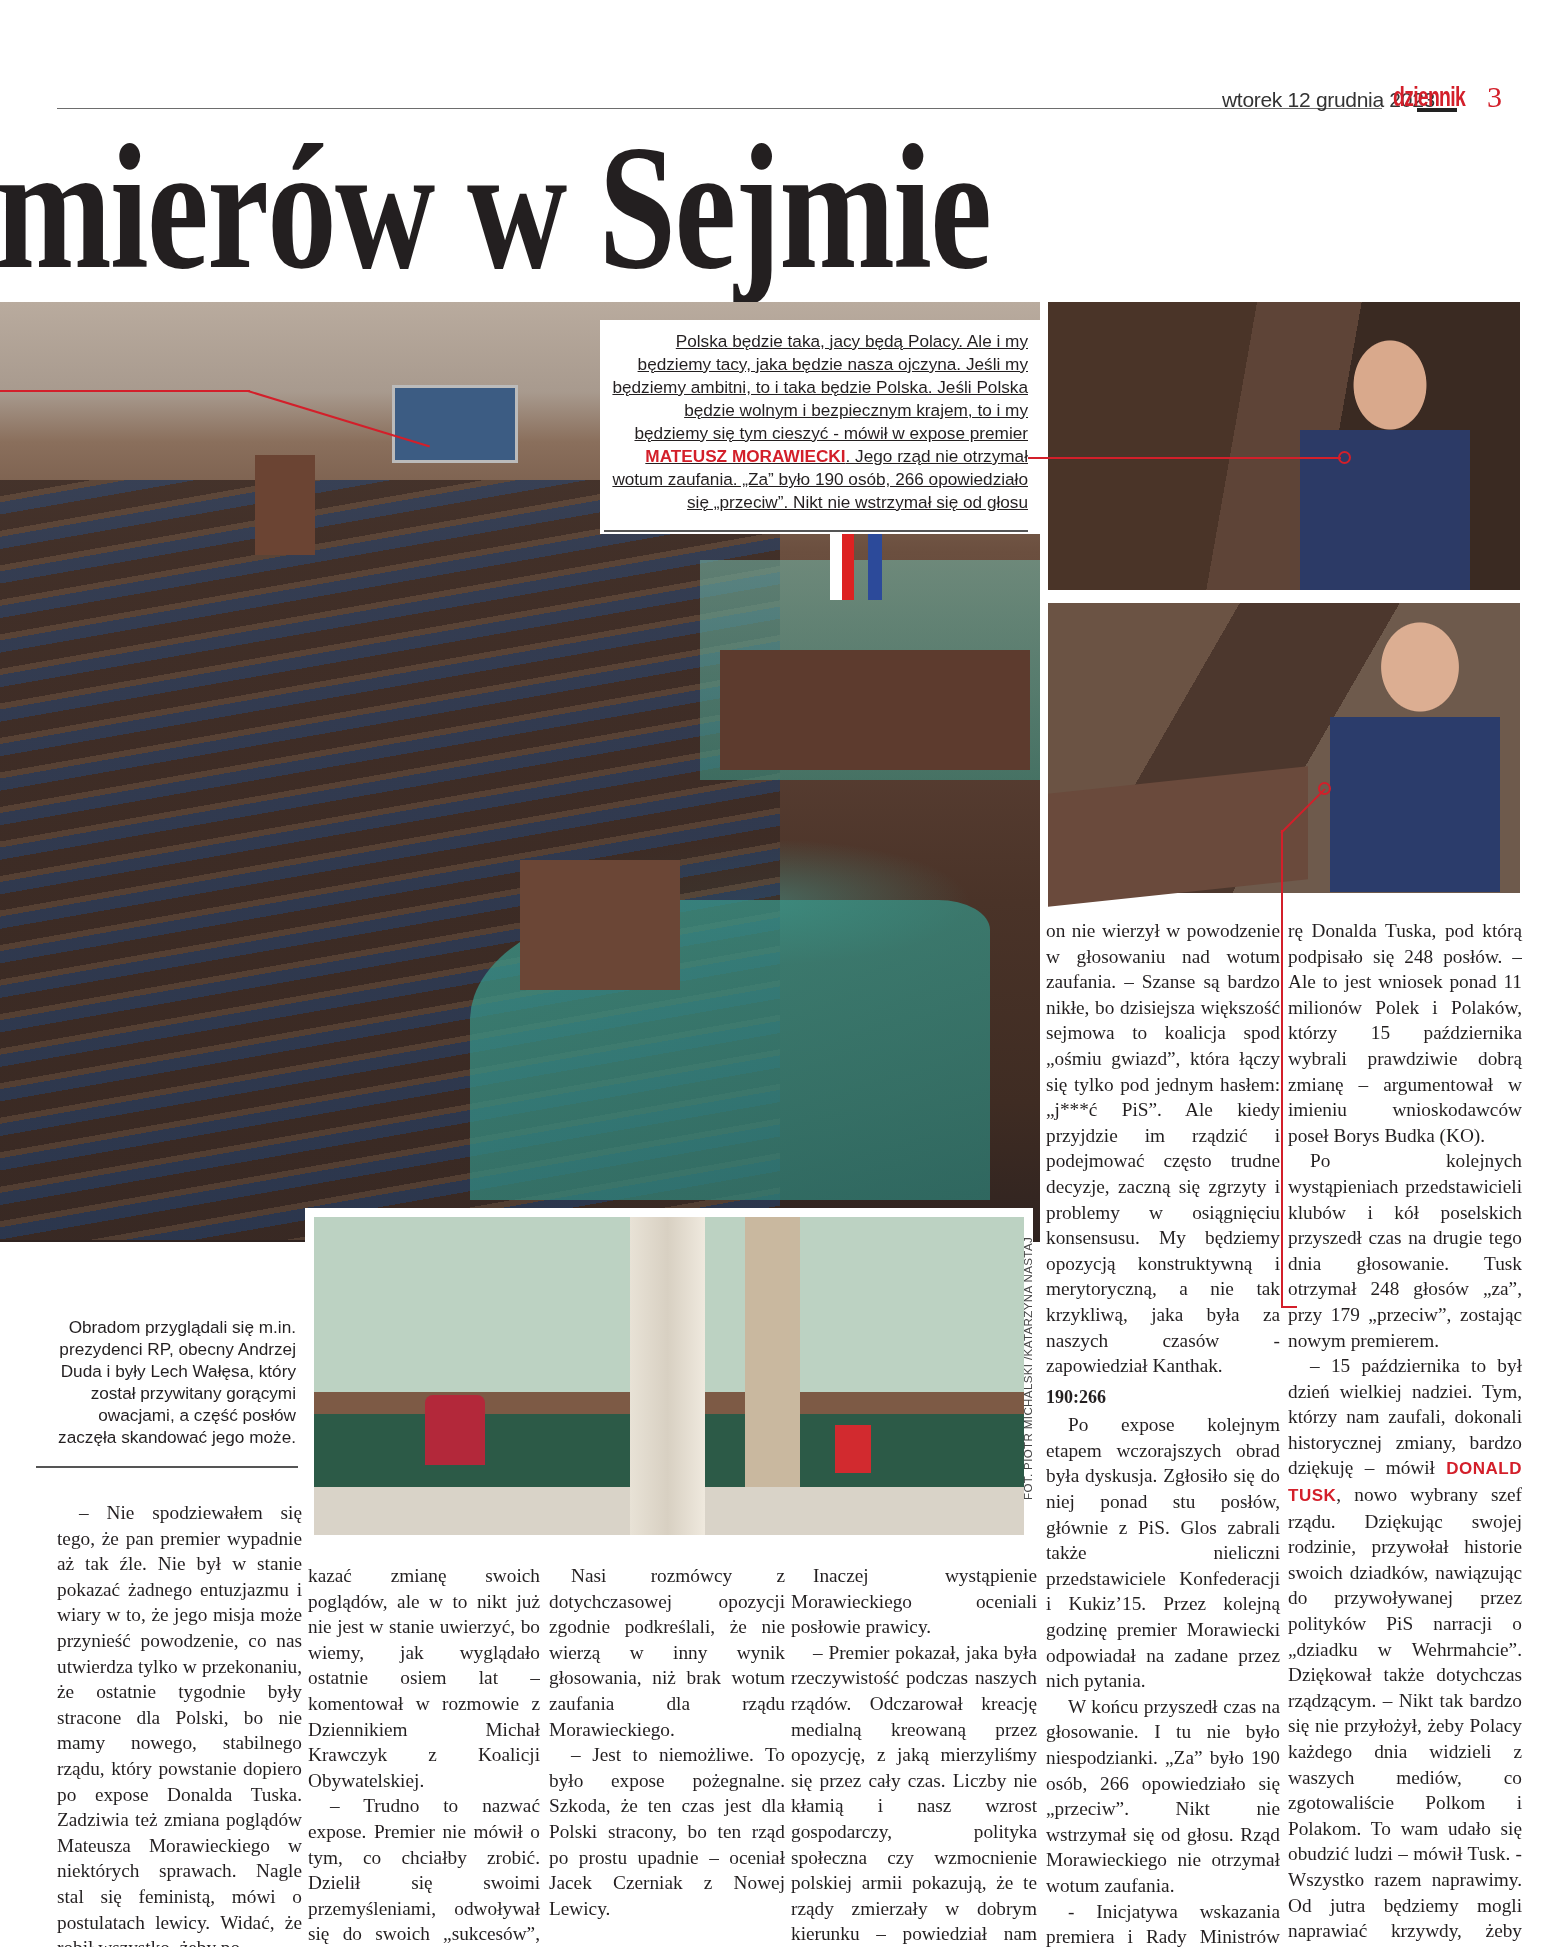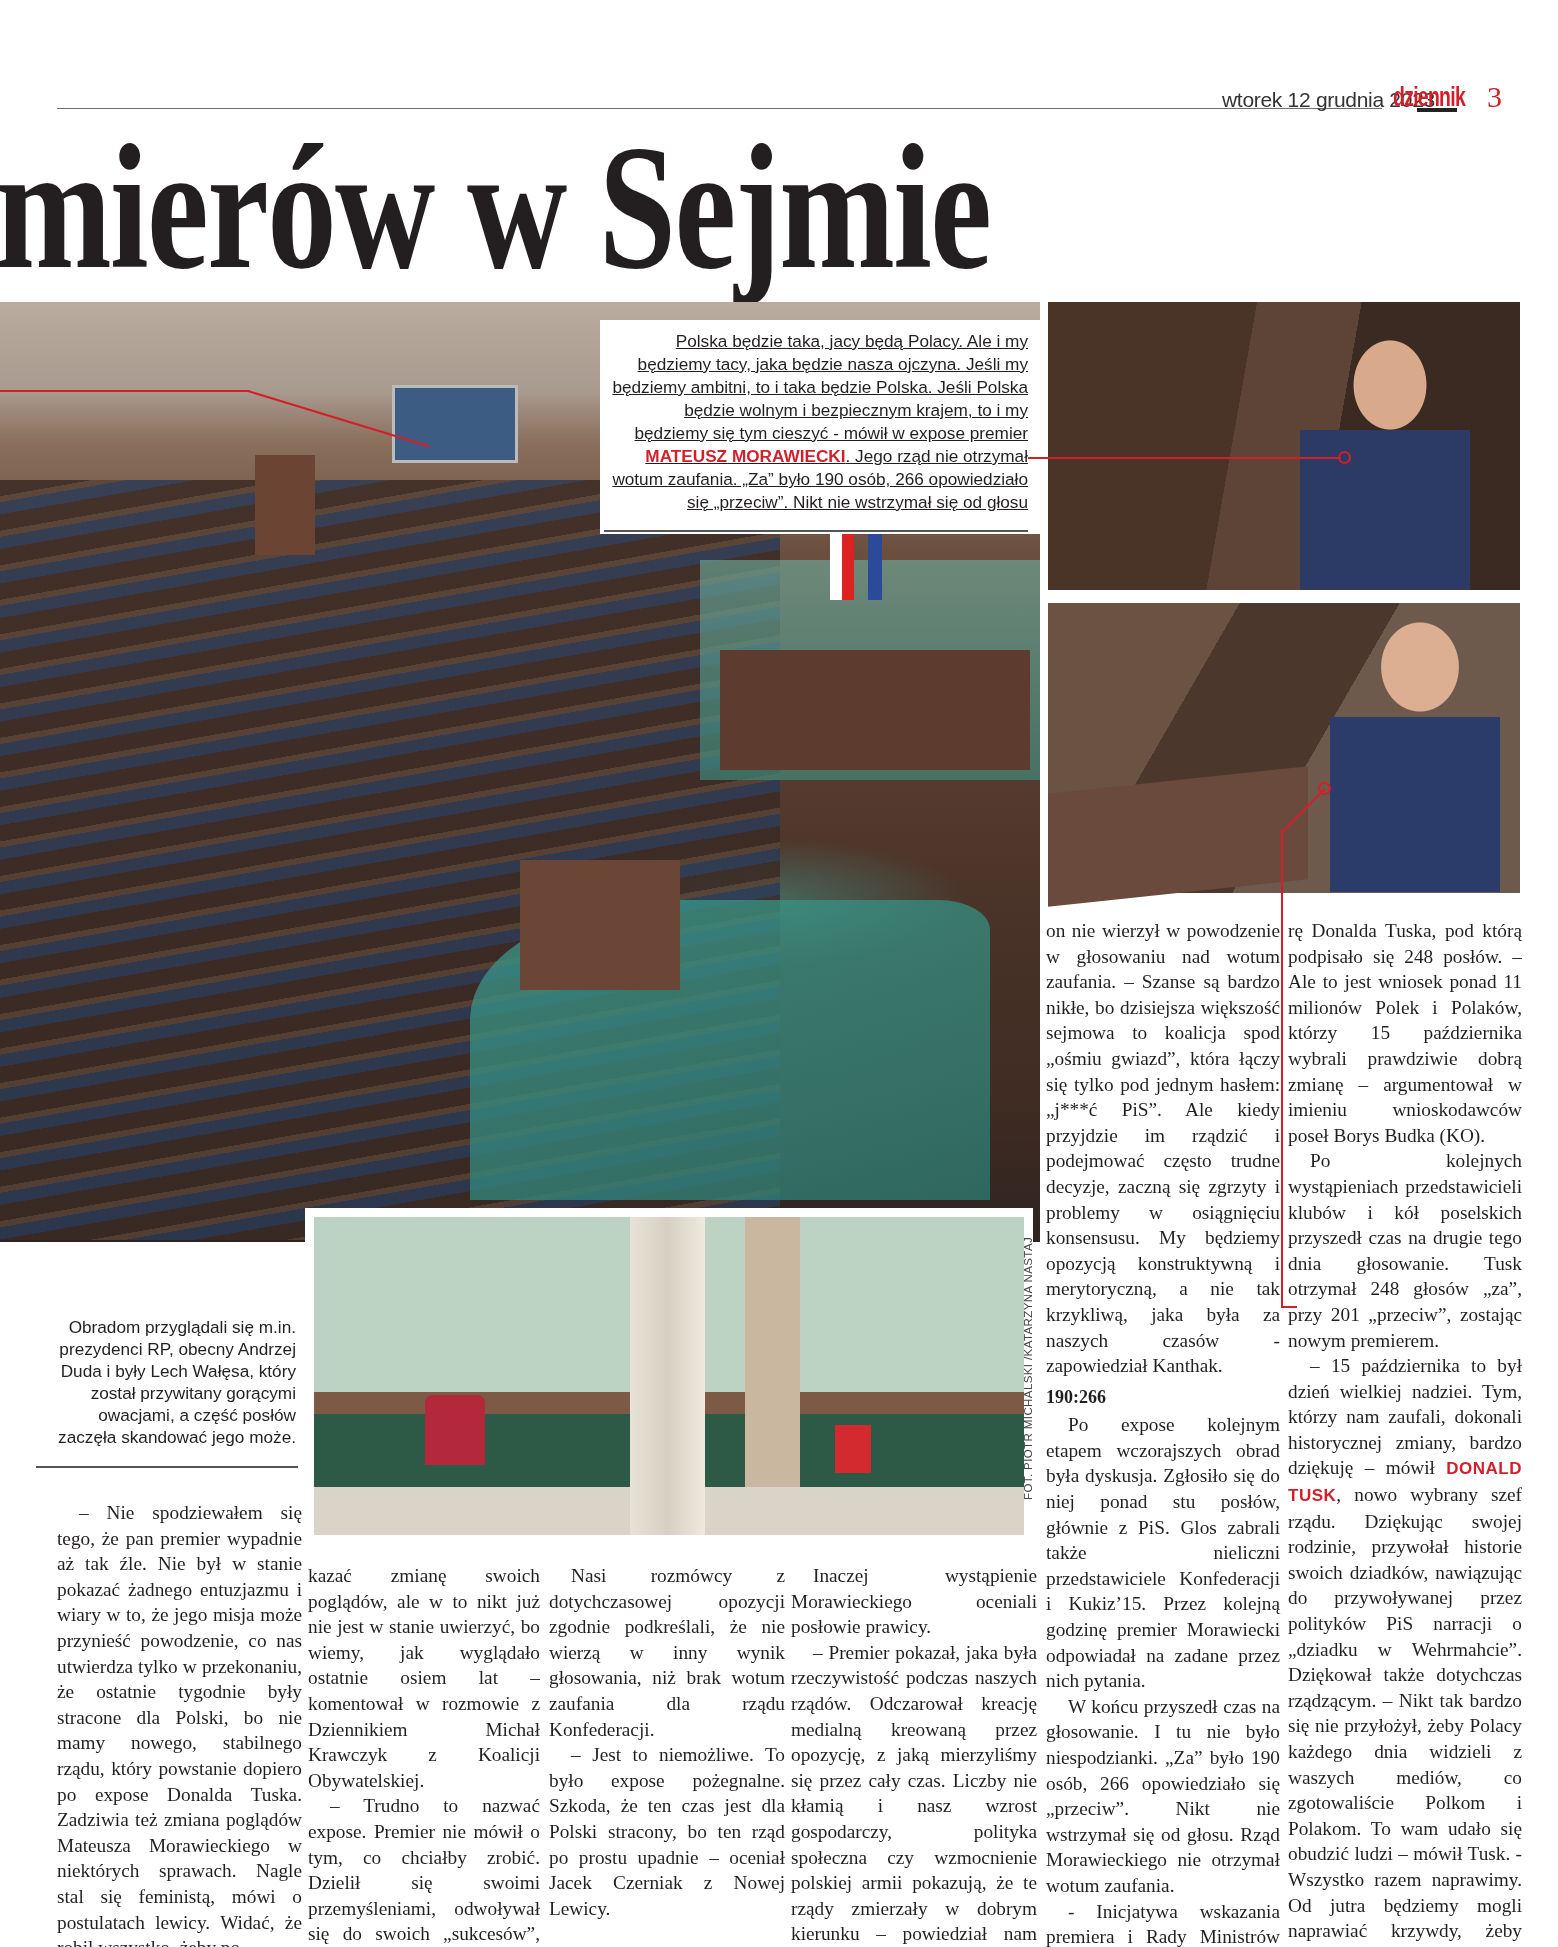--- a/index.html
+++ b/index.html
@@ -141,33 +141,33 @@
 <div class="abs credit">FOT. PIOTR MICHALSKI /KATARZYNA NASTAJ</div>
 
 <div class="abs col c1">
   <p>– Nie spodziewałem się tego, że pan premier wypadnie aż tak źle. Nie był w stanie pokazać żadnego entuzjazmu i wiary w to, że jego misja może przynieść powodzenie, co nas utwierdza tylko w przekonaniu, że ostatnie tygodnie były stracone dla Polski, bo nie mamy nowego, stabilnego rządu, który powstanie dopiero po expose Donalda Tuska. Zadziwia też zmiana poglądów Mateusza Morawieckiego w niektórych sprawach. Nagle stal się feministą, mówi o postulatach lewicy. Widać, że robił wszystko, żeby po-</p>
 </div>
 <div class="abs col c2">
   <p class="noindent">kazać zmianę swoich poglądów, ale w to nikt już nie jest w stanie uwierzyć, bo wiemy, jak wyglądało ostatnie osiem lat – komentował w rozmowie z Dziennikiem Michał Krawczyk z Koalicji Obywatelskiej.</p>
   <p>– Trudno to nazwać expose. Premier nie mówił o tym, co chciałby zrobić. Dzielił się swoimi przemyśleniami, odwoływał się do swoich „sukcesów”, które jasno i wyraźnie zostaną ocenione podczas głosowania. Bez entuzjazmu,</p>
 </div>
 <div class="abs col c3">
-  <p>Nasi rozmówcy z dotychczasowej opozycji zgodnie podkreślali, że nie wierzą w inny wynik głosowania, niż brak wotum zaufania dla rządu Konfederacji.</p>
+  <p>Nasi rozmówcy z dotychczasowej opozycji zgodnie podkreślali, że nie wierzą w inny wynik głosowania, niż brak wotum zaufania dla rządu Morawieckiego.</p>
   <p>– Jest to niemożliwe. To było expose pożegnalne. Szkoda, że ten czas jest dla Polski stracony, bo ten rząd po prostu upadnie – oceniał Jacek Czerniak z Nowej Lewicy.</p>
 </div>
 <div class="abs col c4">
   <p>Inaczej wystąpienie Morawieckiego oceniali posłowie prawicy.</p>
   <p>– Premier pokazał, jaka była rzeczywistość podczas naszych rządów. Odczarował kreację medialną kreowaną przez opozycję, z jaką mierzyliśmy się przez cały czas. Liczby nie kłamią i nasz wzrost gospodarczy, polityka społeczna czy wzmocnienie polskiej armii pokazują, że te rządy zmierzały w dobrym kierunku – powiedział nam związany z Suwerenną Polską Jan Kanthak. Ale i</p>
 </div>
 <div class="abs col c5">
   <p class="noindent">on nie wierzył w powodzenie w głosowaniu nad wotum zaufania. – Szanse są bardzo nikłe, bo dzisiejsza większość sejmowa to koalicja spod „ośmiu gwiazd”, która łączy się tylko pod jednym hasłem: „j***ć PiS”. Ale kiedy przyjdzie im rządzić i podejmować często trudne decyzje, zaczną się zgrzyty i problemy w osiągnięciu konsensusu. My będziemy opozycją konstruktywną i merytoryczną, a nie tak krzykliwą, jaka była za naszych czasów - zapowiedział Kanthak.</p>
   <p class="subhead" style="">190:266</p>
   <p>Po expose kolejnym etapem wczorajszych obrad była dyskusja. Zgłosiło się do niej ponad stu posłów, głównie z PiS. Glos zabrali także nieliczni przedstawiciele Konfederacji i Kukiz’15. Przez kolejną godzinę premier Morawiecki odpowiadał na zadane przez nich pytania.</p>
   <p>W końcu przyszedł czas na głosowanie. I tu nie było niespodzianki. „Za” było 190 osób, 266 opowiedziało się „przeciw”. Nikt nie wstrzymał się od głosu. Rząd Morawieckiego nie otrzymał wotum zaufania.</p>
   <p>- Inicjatywa wskazania premiera i Rady Ministrów przechodzi teraz w ręce Sejmu Rzeczpospolitej Polskiej - zapowiedział marszałek Szymon Hołownia.</p>
 
 </div>
 <div class="abs col c6">
   <p class="noindent">rę Donalda Tuska, pod którą podpisało się 248 posłów. – Ale to jest wniosek ponad 11 milionów Polek i Polaków, którzy 15 października wybrali prawdziwie dobrą zmianę – argumentował w imieniu wnioskodawców poseł Borys Budka (KO).</p>
-  <p>Po kolejnych wystąpieniach przedstawicieli klubów i kół poselskich przyszedł czas na drugie tego dnia głosowanie. Tusk otrzymał 248 głosów „za”, przy 201 „przeciw”, zostając nowym premierem.</p>
+  <p>Po kolejnych wystąpieniach przedstawicieli klubów i kół poselskich przyszedł czas na drugie tego dnia głosowanie. Tusk otrzymał 248 głosów „za”, przy 179 „przeciw”, zostając nowym premierem.</p>
   <p><span>– 15 października to był dzień wielkiej nadziei. Tym, którzy nam zaufali, dokonali historycznej zmiany, bardzo dziękuję – mówił </span><span class="red">DONALD TUSK</span><span>, nowo wybrany szef rządu. Dziękując swojej rodzinie, przywołał historie swoich dziadków, nawiązując do przywoływanej przez polityków PiS narracji o „dziadku w Wehrmahcie”. Dziękował także dotychczas rządzącym. – Nikt tak bardzo się nie przyłożył, żeby Polacy każdego dnia widzieli z waszych mediów, co zgotowaliście Polkom i Polakom. To wam udało się obudzić ludzi – mówił Tusk. - Wszystko razem naprawimy. Od jutra będziemy mogli naprawiać krzywdy, żeby wszyscy mogli bez wyjątku poczuć się jak w domu. Wasi wyborcy także. To mogę wam obiecać – zakończył, ponownie zwracając się do polityków Prawa i Sprawiedliwości.</span></p>
 
 </div>
 
 </body></html>

